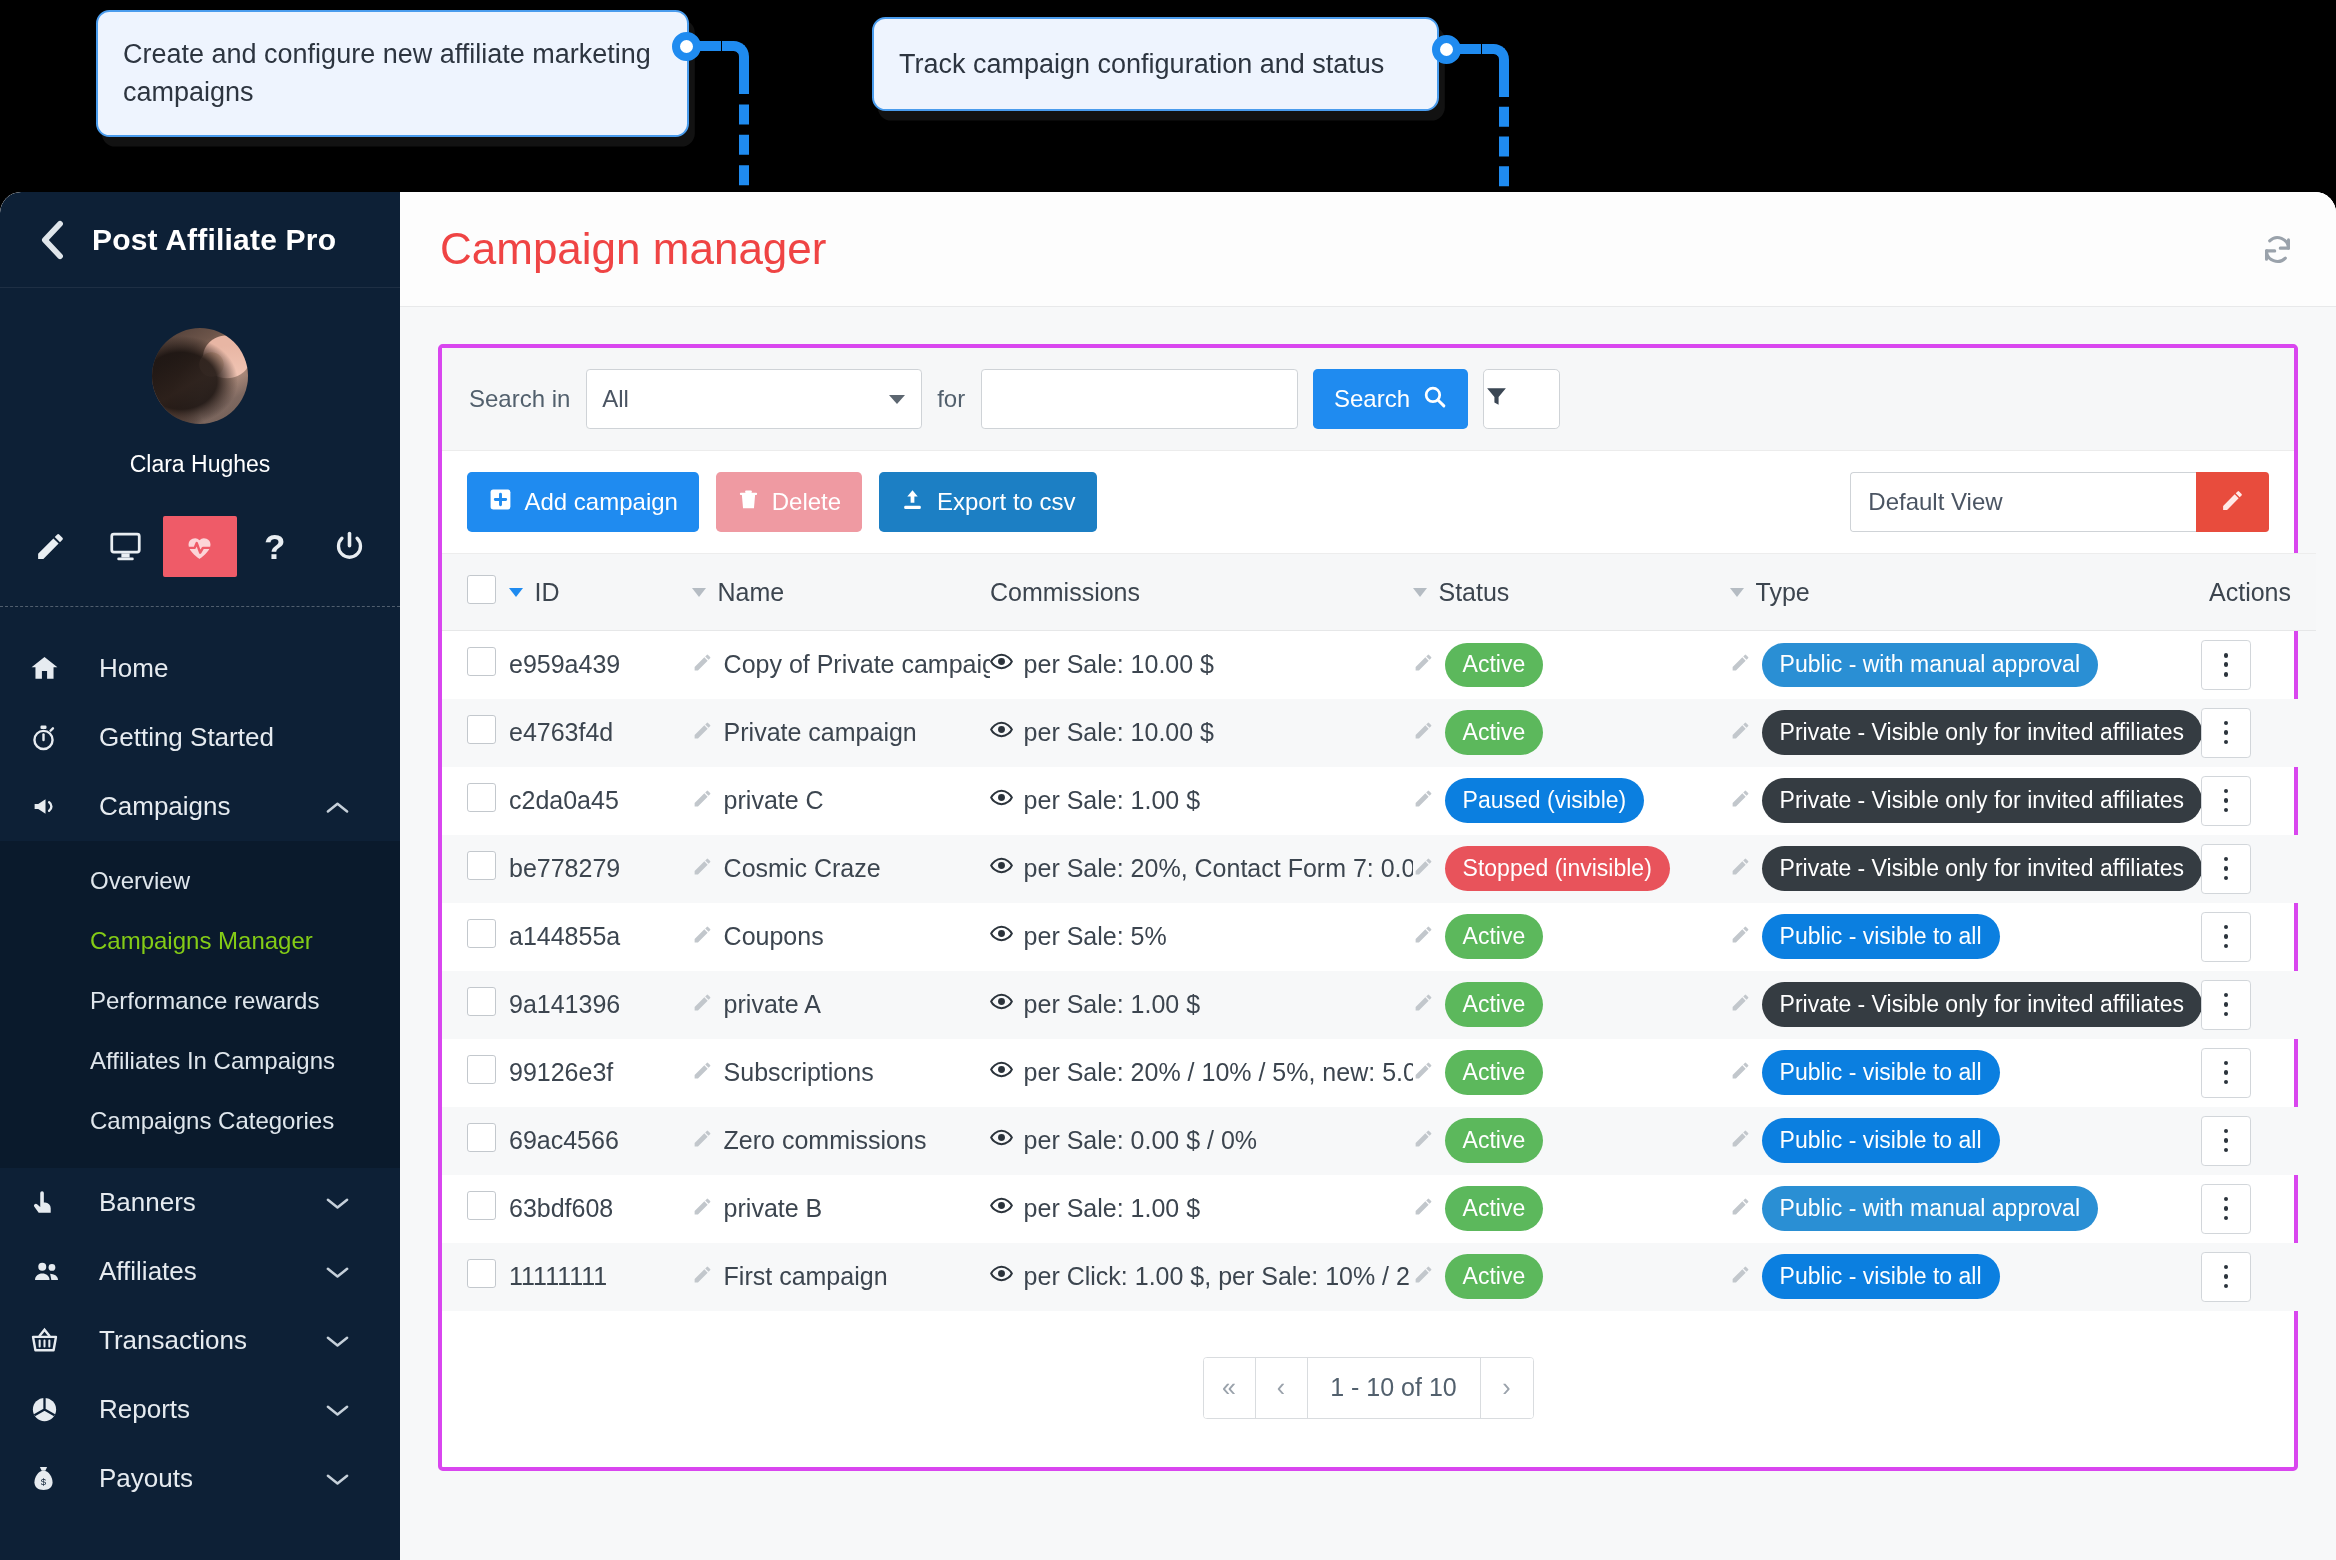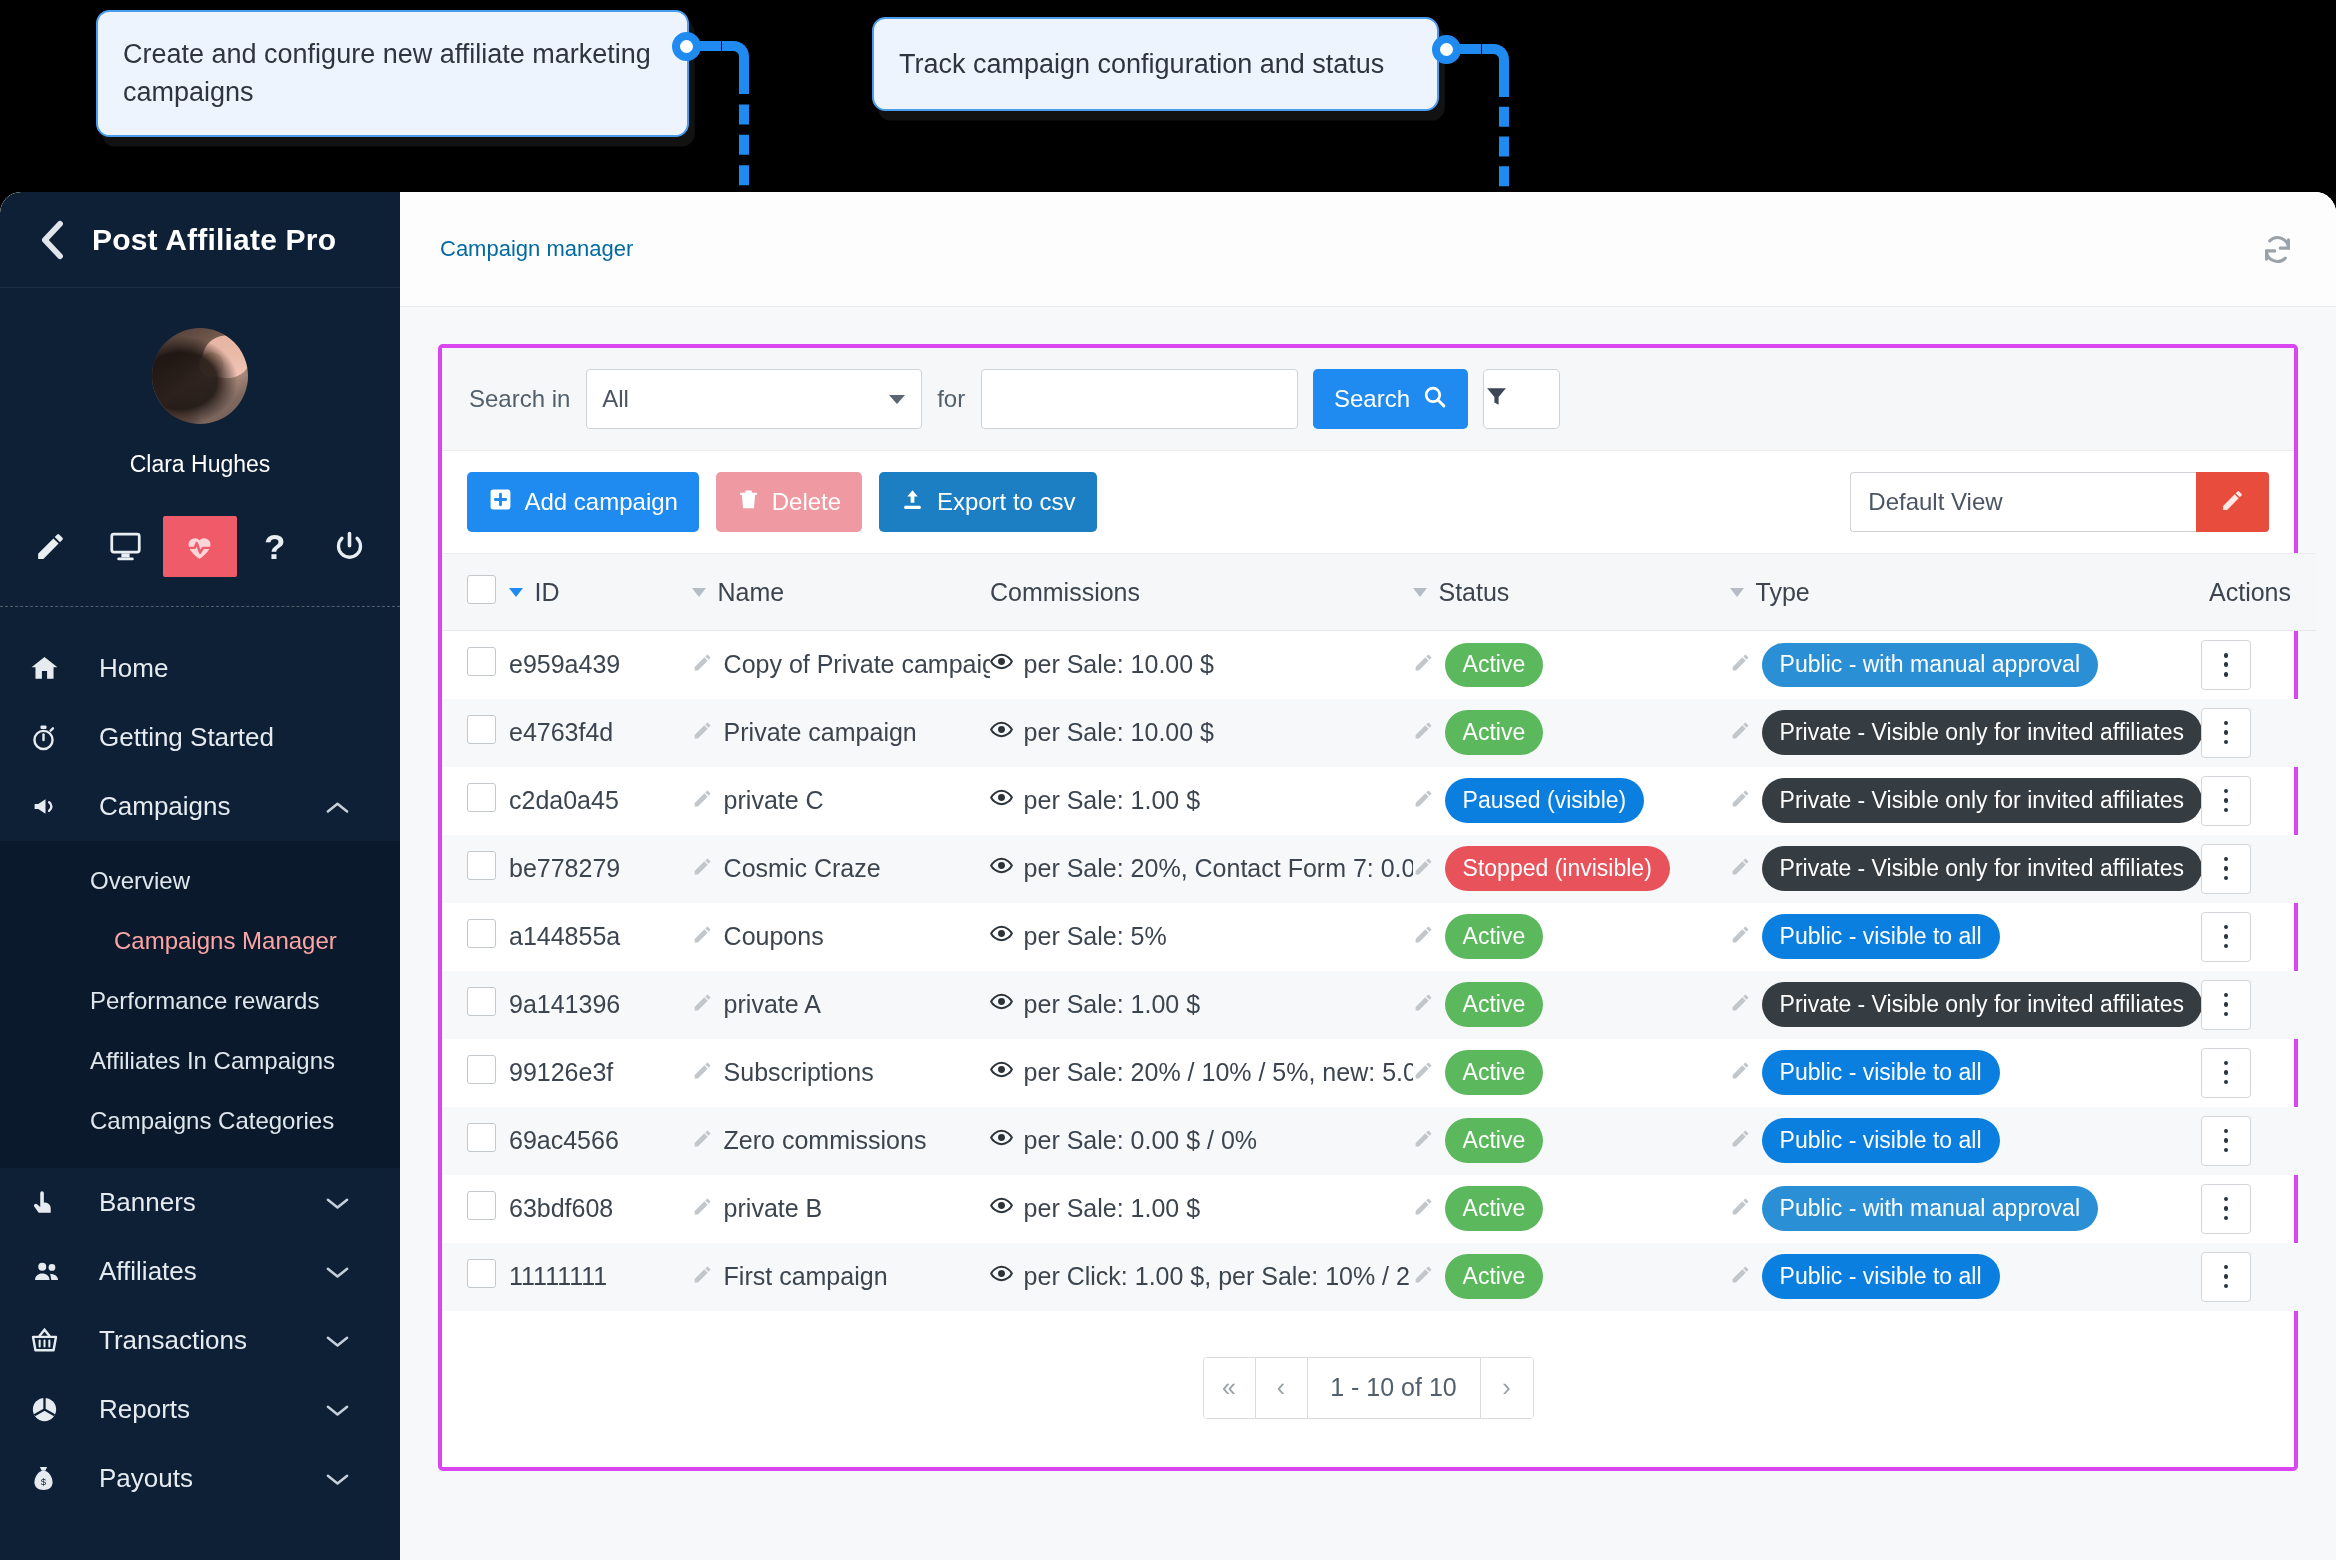--- a/index.html
+++ b/index.html
@@ -162,41 +162,41 @@
     padding: 9.6px 0 17.3px 0;
   }
   .sb-subitem {
     height: 60px;
     display: flex;
     align-items: center;
     padding-left: 90px;
     font-size: 24px;
     color: #dfe6ec;
   }
-  .sb-subitem.sel { color: #fca5a5; margin-left: 24px; }
+  .sb-subitem.sel { color: #84cc16; }
 
   
   #main {
     flex: 1;
     background: #ffffff;
     display: flex;
     flex-direction: column;
     min-width: 0;
   }
   .main-head {
     height: 115px;
     border-bottom: 1px solid #e8e9ea;
     display: flex;
     align-items: center;
     padding: 0 42px 0 40px;
     background: #fdfdfd;
   }
   .main-title {
-    font-size: 22px;
-    color: #0369a1;
+    font-size: 44px;
+    color: #ef4444;
     font-weight: 400;
   }
   .refresh-btn {
     margin-left: auto;
     color: #9aa2ab;
     display: flex; align-items: center;
   }
   .main-body {
     flex: 1;
     background: #f7f8f9;

